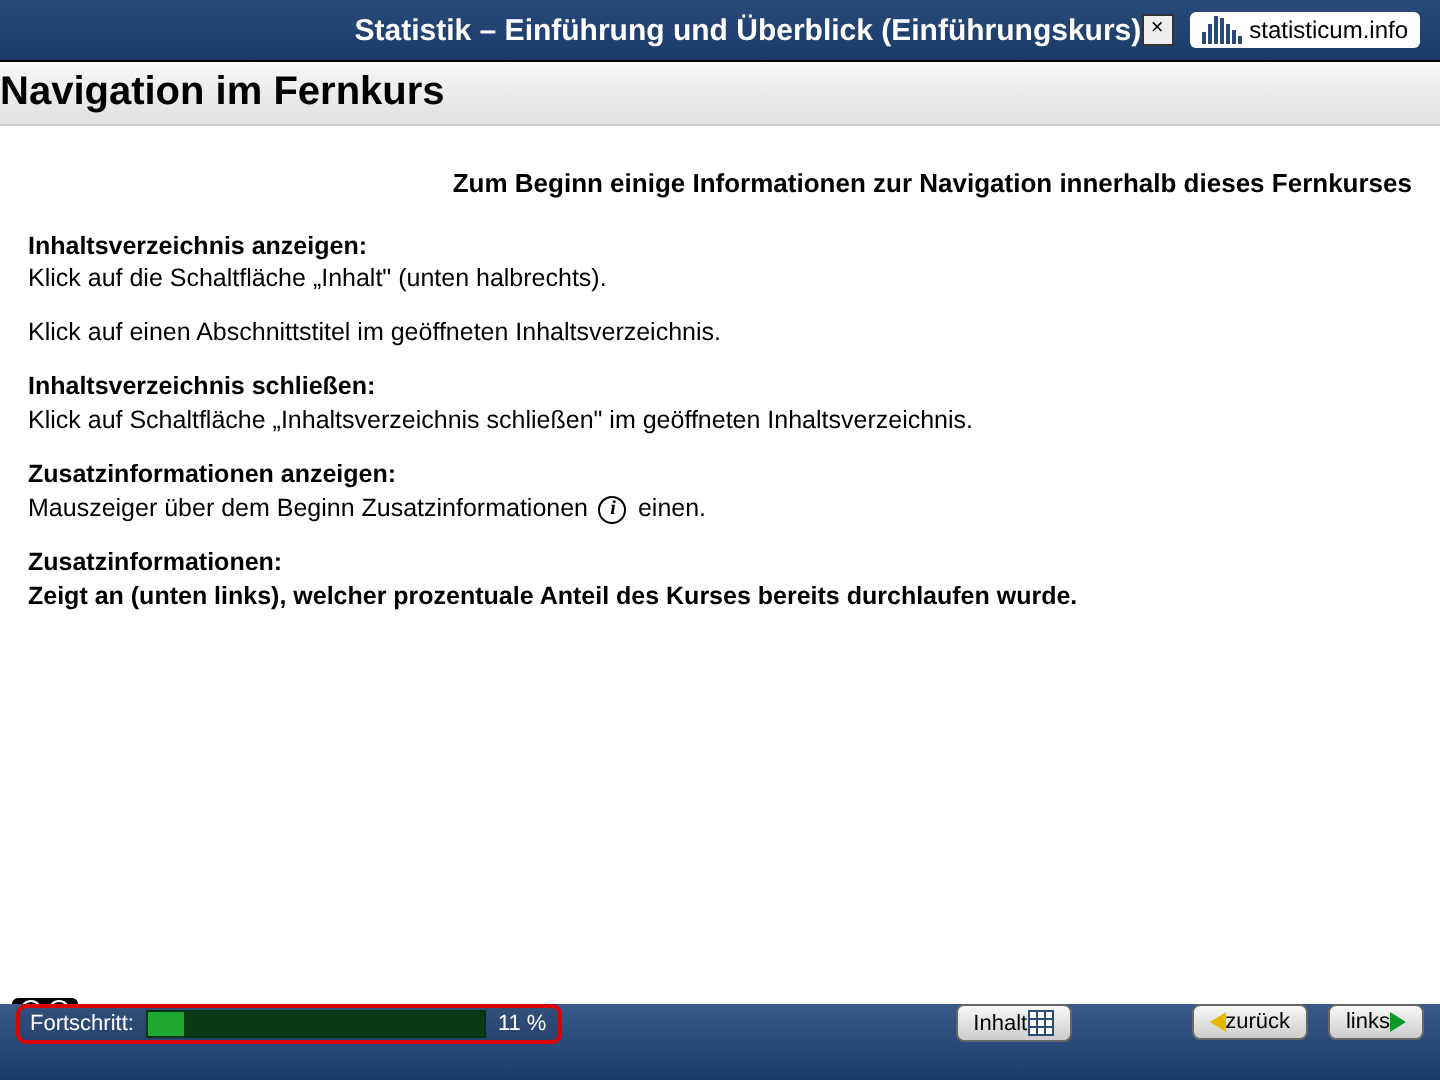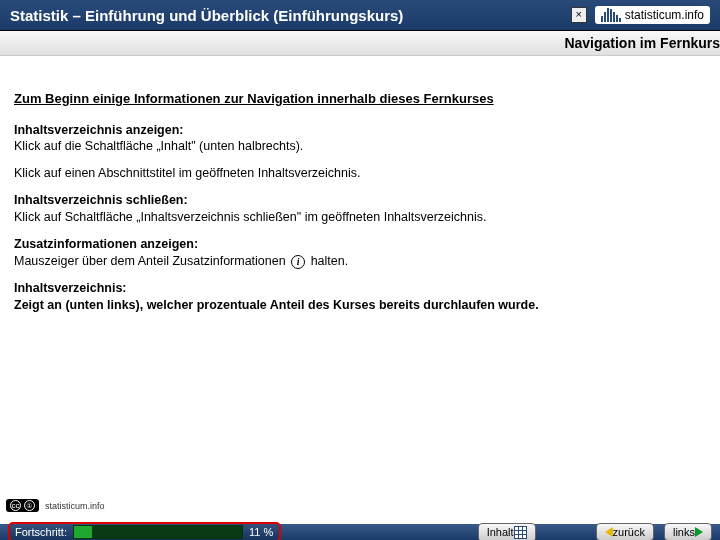--- a/index.html
+++ b/index.html
@@ -4,21 +4,21 @@
 <style>
   * { box-sizing: border-box; margin: 0; padding: 0; }
   body { width: 720px; height: 540px; font-family: Arial, sans-serif; background: #fff; overflow: hidden; position: relative; }
   
   .header {
     background: linear-gradient(#2a4a7a, #1a3a6a);
     color: #fff;
     padding: 6px 10px;
     display: flex;
     align-items: center;
-    justify-content: space-between;
+    justify-content: flex-end;
     border-bottom: 1px solid #000;
   }
   .header-title { font-weight: bold; font-size: 15px; }
   .header-right { display: flex; align-items: center; gap: 8px; }
   .close-btn {
     width: 16px; height: 16px;
     background: #eee;
     border: 1px solid #333;
     font-size: 11px; line-height: 13px;
     text-align: center;
@@ -36,52 +36,52 @@
     display: flex; align-items: flex-end; gap: 1px; height: 14px;
   }
   .logo-bars span { width: 2px; background: #2a4a7a; }
   .logo-bars span:nth-child(1){height:40%;} .logo-bars span:nth-child(2){height:70%;}
   .logo-bars span:nth-child(3){height:100%;} .logo-bars span:nth-child(4){height:90%;}
   .logo-bars span:nth-child(5){height:70%;} .logo-bars span:nth-child(6){height:50%;}
   .logo-bars span:nth-child(7){height:30%;}
   
   .subheader {
     background: linear-gradient(#f8f8f8, #e0e0e0);
-    text-align: right;
+    text-align: left;
     padding: 4px 0;
     font-weight: bold;
-    font-size: 14px;
+    font-size: 20px;
     border-bottom: 1px solid #ccc;
   }
   
   .content { padding: 12px 14px; font-size: 12.5px; color: #000; line-height: 1.35; }
-  .intro { text-align: left; font-weight: bold; margin: 22px 0 14px; font-size: 13px; text-decoration: underline; }
+  .intro { text-align: right; font-weight: bold; margin: 8px 0 14px; font-size: 13px; }
   .section { margin-bottom: 10px; }
   .sec-title { font-weight: bold; }
   .info-icon {
     display: inline-flex; width: 14px; height: 14px; border: 1.5px solid #000;
     border-radius: 50%; align-items: center; justify-content: center;
     font-size: 10px; font-weight: bold; font-family: serif; font-style: italic;
     vertical-align: middle; margin: 0 2px;
   }
   
   .lic { position: absolute; bottom: 28px; left: 6px; display: flex; align-items: center; gap: 6px; }
   .cc-badge {
     display: inline-flex; align-items: center; gap: 3px;
     background: #000; color: #fff; border-radius: 3px;
     padding: 1px 4px; font-size: 9px;
   }
   .cc-badge .c { display:inline-flex; width:11px; height:11px; border:1px solid #fff; border-radius:50%; align-items:center; justify-content:center; font-size:8px;}
   .lic-text { font-size: 9px; color: #333; }
   
   .footer {
     position: absolute; bottom: 0; left: 0; right: 0;
-    height: 16px;
+    height: 38px;
     background: linear-gradient(#3a5a8a, #1a3a6a);
-    display: flex; align-items: center;
+    display: flex; align-items: flex-start;
     padding: 0 8px;
     gap: 10px;
   }
   .progress-wrap {
     display: flex; align-items: center; gap: 6px;
     border: 2px solid #d00;
     border-radius: 5px;
     padding: 1px 6px 1px 1px;
     background: rgba(0,0,0,0.1);
   }
@@ -153,28 +153,28 @@
   </div>
 
   <div class="section">
     <div class="sec-title">Inhaltsverzeichnis schließen:</div>
     <div>Klick auf Schaltfläche „Inhaltsverzeichnis schließen" im geöffneten Inhaltsverzeichnis.</div>
   </div>
 
   <div class="section">
     <div class="sec-title">Zusatzinformationen anzeigen:</div>
     <div>
-      <span>Mauszeiger über dem Anteil Zusatzinformationen </span>
+      <span>Mauszeiger über dem Beginn Zusatzinformationen </span>
       <span class="info-icon">i</span>
-      <span> halten.</span>
+      <span> einen.</span>
     </div>
   </div>
 
   <div class="section">
-    <div class="sec-title">Inhaltsverzeichnis:</div>
+    <div class="sec-title">Zusatzinformationen:</div>
     <div style="font-weight:bold">Zeigt an (unten links), welcher prozentuale Anteil des Kurses bereits durchlaufen wurde.</div>
   </div>
 </div>
 
 <div class="lic">
   <span class="cc-badge">
     <span class="c">cc</span>
       <span class="c" style="font-size:7px">①</span>
   </span>
   <span class="lic-text">statisticum.info</span>

